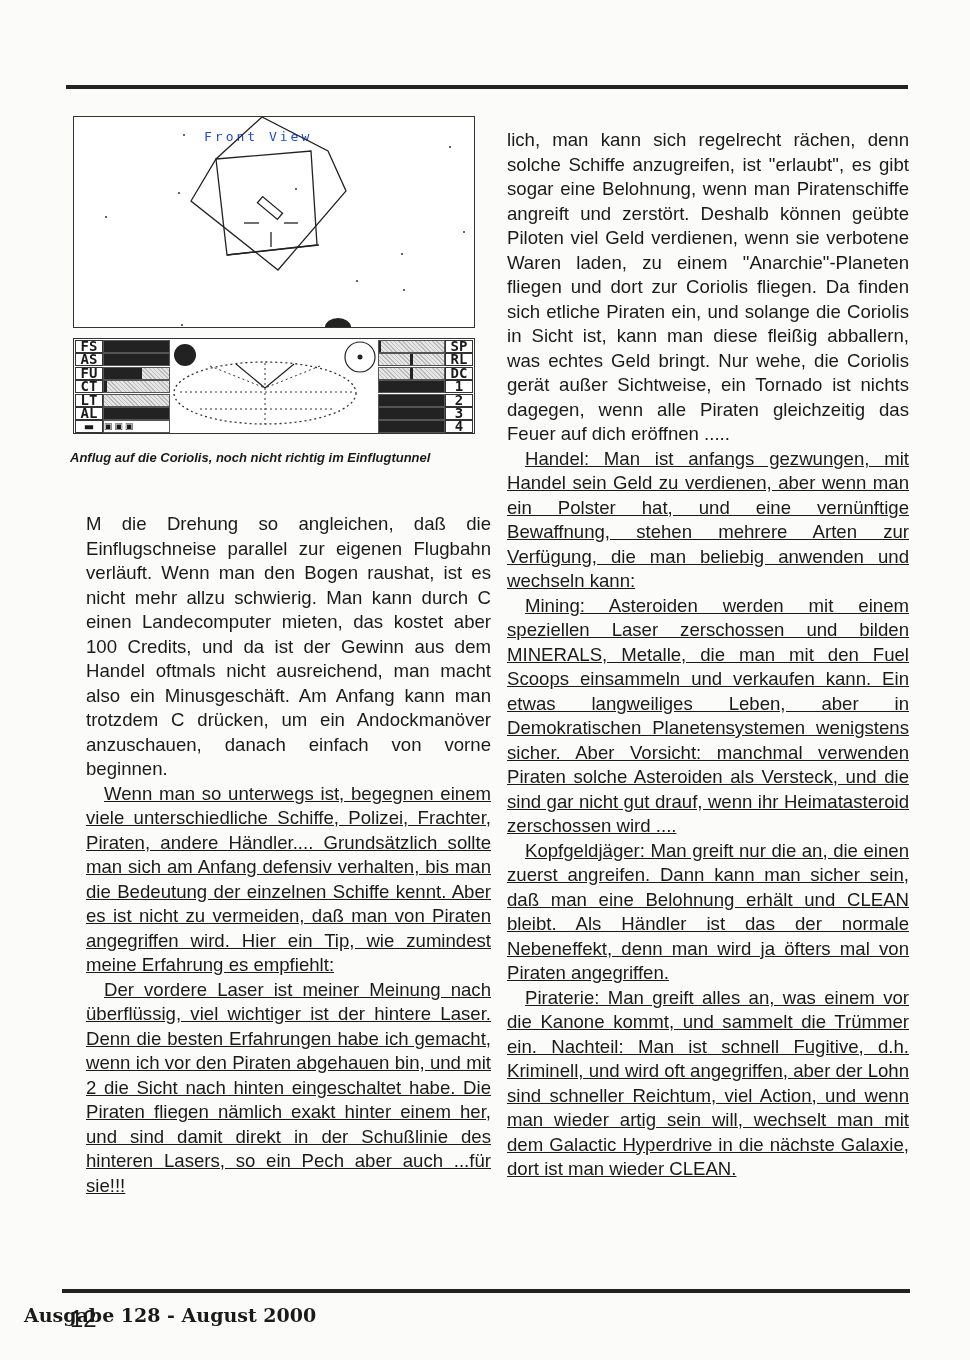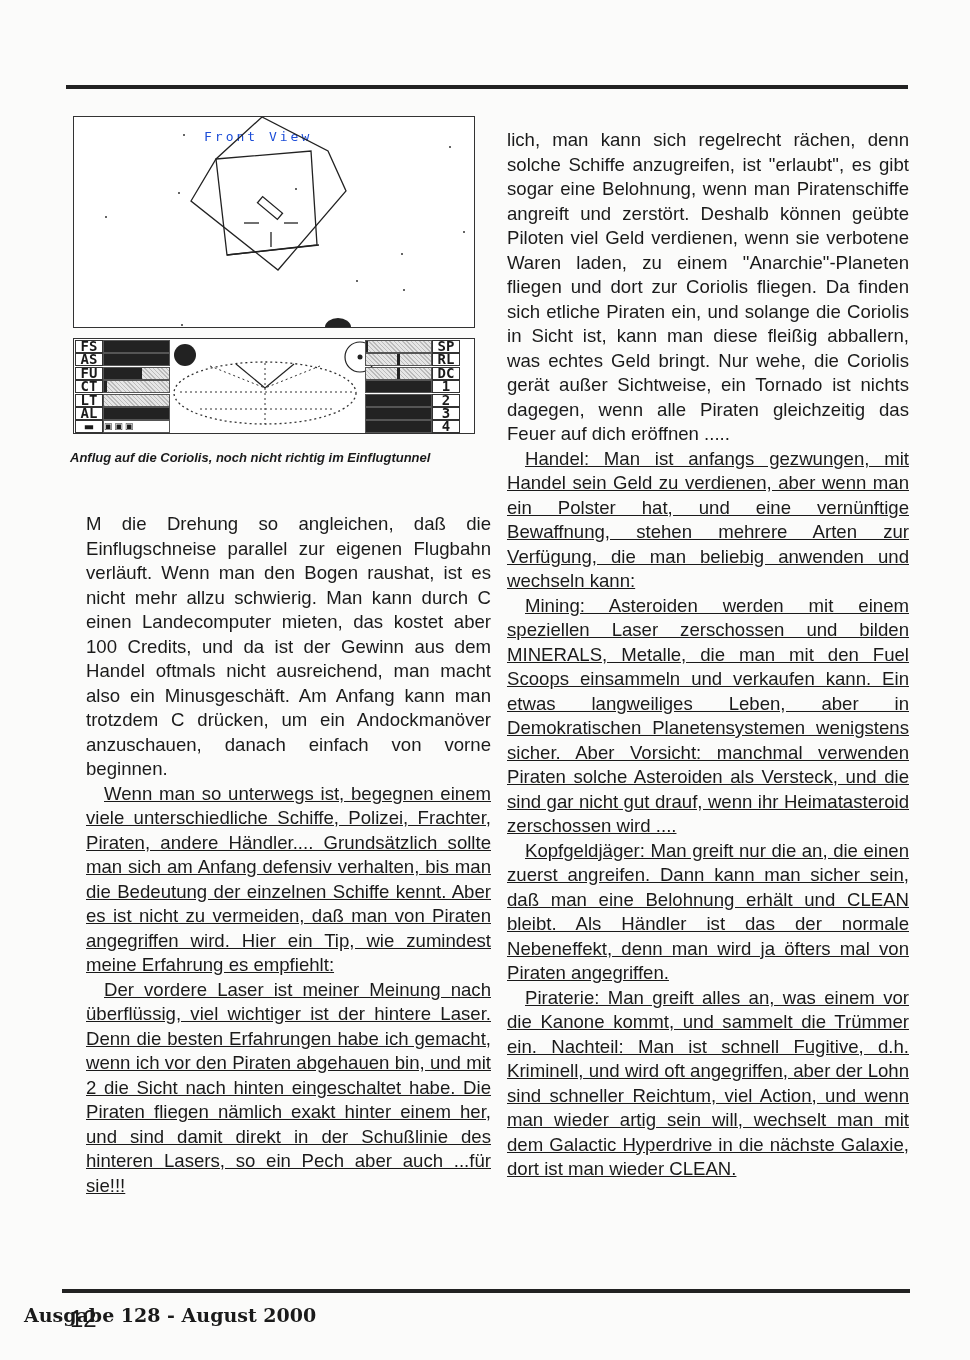--- a/index.html
+++ b/index.html
@@ -22,21 +22,21 @@
     .footer-page { position: absolute; left: 70px; top: 1305px; font-size: 24px; }
     .footer-title { position: absolute; left: 0; width: 970px; top: 1304px; text-align: left; font-family: "DejaVu Serif", serif; font-weight: bold; font-size: 19px; padding-left: 24px; box-sizing: border-box; }
 
     
     .shot { position: absolute; left: 73px; top: 116px; width: 402px; height: 318px; }
     .view { position: absolute; left: 0; top: 0; width: 400px; height: 210px; border: 1px solid #333; background: #fff; overflow: hidden; }
     .view-title { position: absolute; left: 130px; top: 12px; font-family: "DejaVu Sans Mono", monospace; font-size: 13px; letter-spacing: 3px; color: #1d4ed8; }
     .dash { position: absolute; left: 0; top: 222px; width: 400px; height: 94px; border: 1px solid #333; background: #fff; }
     .gauges { position: absolute; top: 1px; width: 95px; }
     .gauges.left { left: 1px; }
-    .gauges.right { right: 14px; margin-left: 40px; }
+    .gauges.right { right: 1px; margin-left: 40px; }
     .g-row { display: flex; height: 13px; margin-bottom: 0.4px; }
     .g-label { width: 26px; border: 1px solid #333; font-family: "DejaVu Sans Mono", monospace; font-size: 14px; line-height: 11px; text-align: center; background: #fff; font-weight: bold; }
     .g-bar { flex: 1; background: repeating-linear-gradient(45deg, #bbb 0 1px, #e6e6e6 1px 3px); border: 1px solid #555; position: relative; }
     .g-fill { position: absolute; top: 0; bottom: 0; left: 0; background: #222; }
     .right .g-label { order: 2; }
     .scanner { position: absolute; left: 96px; top: 1px; width: 207px; height: 90px; }
     .speed-num { position: absolute; left: 262px; top: 54px; font-family: "DejaVu Sans Mono", monospace; font-size: 36px; font-weight: bold; line-height: 36px; }
   </style>
 </head>
 <body>

